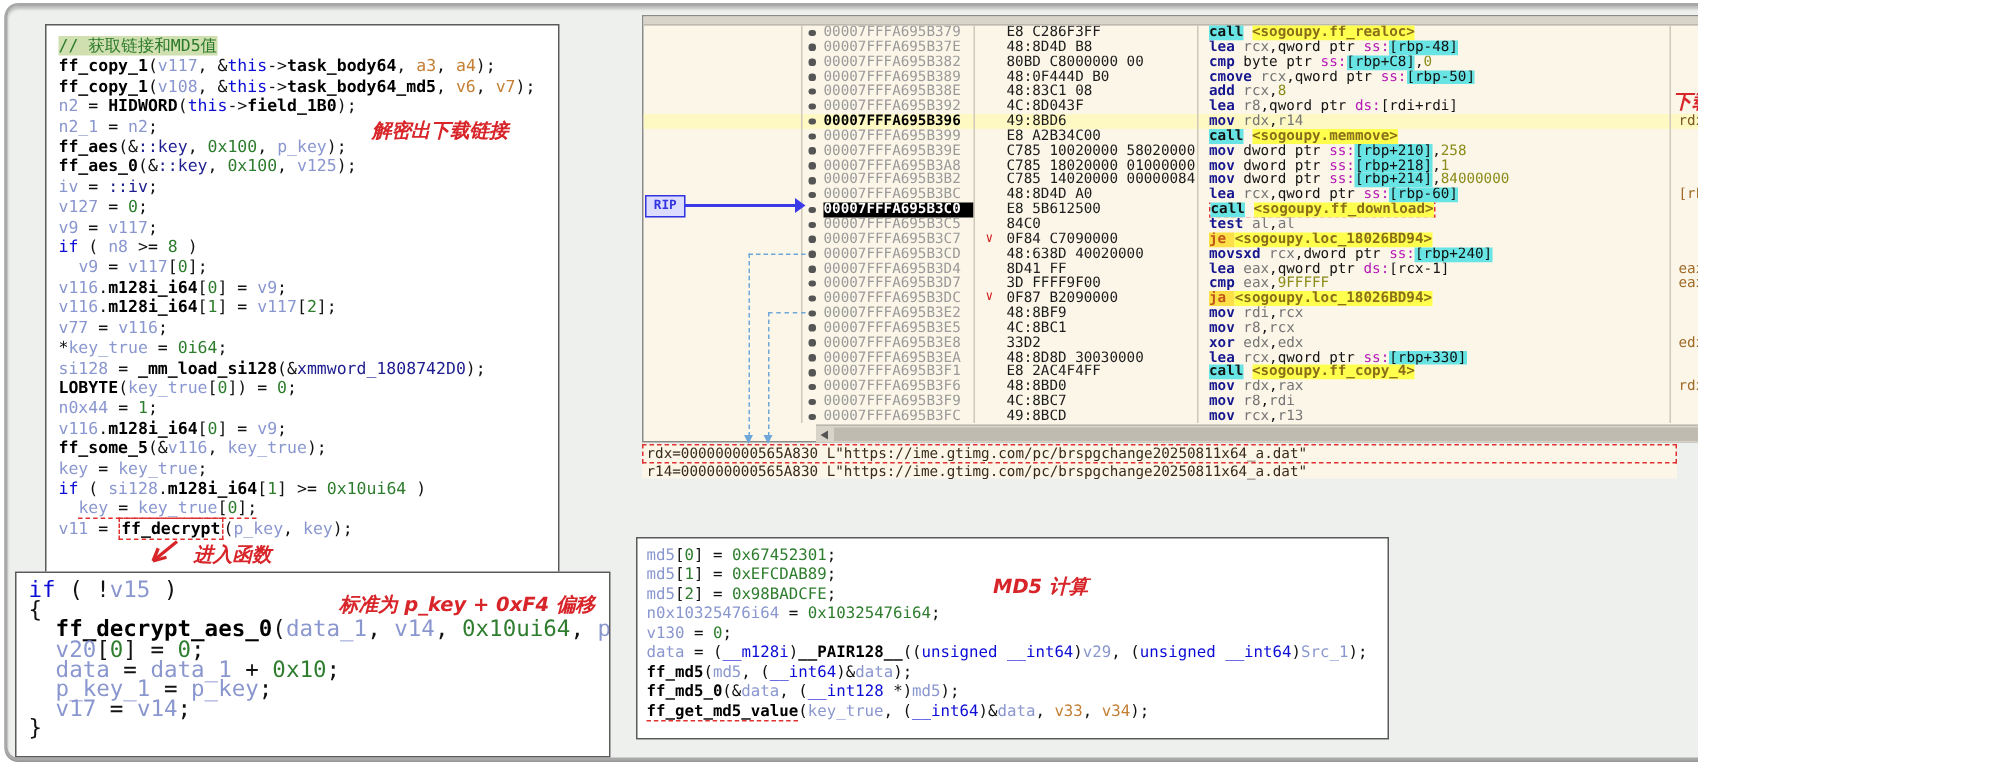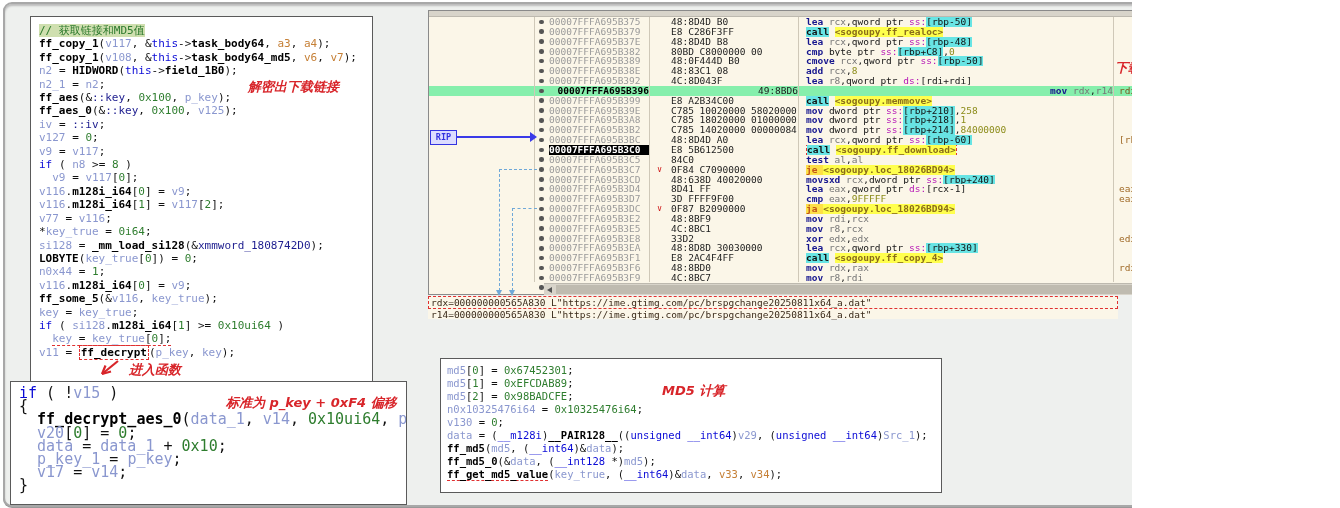--- a/index.html
+++ b/index.html
@@ -4,21 +4,21 @@
 <style>
   html,body{margin:0;padding:0;background:#fff;}
   #stage{position:relative;width:1132px;height:508px;font-family:"DejaVu Sans",sans-serif;overflow:hidden;}
   #frame{position:absolute;left:3px;top:2px;width:1332px;height:501px;background:#eef0ee;border:2px solid #a8a8a8;border-radius:9px;box-shadow:0 2px 2px #bbb inset, 0 1px 0 #999;}
   .codebox{position:absolute;background:#fff;border:1px solid #5a5a5a;overflow:hidden;}
   .codebox .cline{white-space:pre;font-family:"DejaVu Sans Mono",monospace;color:#111;}
   #box-top{left:30px;top:16px;width:329px;height:362px;padding:7px 4px 0 8px;}
   #box-top .cline{font-size:11px;line-height:13.4px;}
   #box-bottom{left:10px;top:381px;width:383px;height:117px;padding:5px 4px 0 8px;}
   #box-bottom .cline{font-size:15px;line-height:13.2px;}
-  #box-md5{left:440px;top:358px;width:490px;height:128px;padding:5px 4px 0 6px;}
+  #box-md5{left:424px;top:358px;width:490px;height:128px;padding:5px 4px 0 6px;}
   #box-md5 .cline{font-size:10.5px;line-height:13px;}
 
   
   .kw{color:#0b0bd6;}
   .fn{color:#000;font-weight:bold;}
   .memb{color:#000;font-weight:bold;}
   .var{color:#8a97cf;}
   .arg{color:#c57f35;}
   .nm{color:#2e7d2e;}
   .glob{color:#1d1d8f;}
@@ -28,21 +28,21 @@
   .redbox{border:1px dashed #e03030;padding:0 1px;}
 
   
   .note{position:absolute;color:#d8252a;font-weight:bold;font-size:13px;white-space:nowrap;font-style:italic;}
 
   
   #dpanel{position:absolute;left:428px;top:10px;width:904px;height:285px;background:#fbf6e8;border:1px solid #8a8a8a;box-sizing:border-box;}
   #dtopstrip{position:absolute;left:0;top:0;width:100%;height:5px;background:#d8d4ca;border-bottom:1px solid #bdb9af;}
   #drows{position:absolute;left:0;top:6px;width:894px;height:276px;overflow:hidden;}
   .drow{position:relative;display:flex;height:9.85px;font-family:"DejaVu Sans Mono",monospace;font-size:9.5px;line-height:9.9px;white-space:pre;}
-  .drow.sel{background:#86efac;text-align:right;}
+  .drow.sel{background:#fef9c3;}
   .dgut{width:108px;flex:none;}
   .ddotc{width:12px;flex:none;position:relative;}
   .ddot{position:absolute;left:2px;top:2.6px;width:4.5px;height:4.5px;border-radius:50%;background:#555;}
   .daddr{width:100px;flex:none;color:#9a9a9a;overflow:hidden;}
   .sel .daddr{color:#000;font-weight:bold;}
   .rip .daddr{background:#000;color:#fff;font-weight:bold;}
   .dbytes{width:149px;flex:none;padding-left:22px;box-sizing:border-box;color:#1c1c1c;overflow:hidden;position:relative;}
   .dmark{position:absolute;left:8px;top:0;color:#d02020;font-size:8.5px;}
   .dins{width:315px;flex:none;padding-left:8px;box-sizing:border-box;overflow:hidden;}
   .dcomm{flex:1;padding-left:6px;color:#a06a28;overflow:hidden;}
@@ -150,21 +150,20 @@
       <div class="cline"><span class="var">data</span><span class="pp"> </span><span class="pp">=</span><span class="pp"> </span><span class="pp">(</span><span class="kw">__m128i</span><span class="pp">)</span><span class="fn">__PAIR128__</span><span class="pp">(</span><span class="pp">(</span><span class="kw">unsigned</span><span class="pp"> </span><span class="kw">__int64</span><span class="pp">)</span><span class="var">v29</span><span class="pp">,</span><span class="pp"> </span><span class="pp">(</span><span class="kw">unsigned</span><span class="pp"> </span><span class="kw">__int64</span><span class="pp">)</span><span class="var">Src_1</span><span class="pp">)</span><span class="pp">;</span></div>
       <div class="cline"><span class="fn">ff_md5</span><span class="pp">(</span><span class="var">md5</span><span class="pp">,</span><span class="pp"> </span><span class="pp">(</span><span class="kw">__int64</span><span class="pp">)</span><span class="pp">&amp;</span><span class="var">data</span><span class="pp">)</span><span class="pp">;</span></div>
       <div class="cline"><span class="fn">ff_md5_0</span><span class="pp">(</span><span class="pp">&amp;</span><span class="var">data</span><span class="pp">,</span><span class="pp"> </span><span class="pp">(</span><span class="kw">__int128</span><span class="pp"> </span><span class="pp">*</span><span class="pp">)</span><span class="var">md5</span><span class="pp">)</span><span class="pp">;</span></div>
       <div class="cline"><span class="fn redline">ff_get_md5_value</span><span class="pp">(</span><span class="var">key_true</span><span class="pp">,</span><span class="pp"> </span><span class="pp">(</span><span class="kw">__int64</span><span class="pp">)</span><span class="pp">&amp;</span><span class="var">data</span><span class="pp">,</span><span class="pp"> </span><span class="arg">v33</span><span class="pp">,</span><span class="pp"> </span><span class="arg">v34</span><span class="pp">)</span><span class="pp">;</span></div>
     </div>
   <div class="note" style="left:662px;top:382px;">MD5 计算</div>
 
   <div id="dpanel">
     <div id="dtopstrip"></div>
     <div id="drows">
-        <div class="drow"><div class="dgut"></div><div class="ddotc"><div class="ddot"></div></div><div class="daddr">00007FFFA695B375</div><div class="dbytes">48:8D4D B0</div><div class="dins"><span class="mn">lea </span><span class="reg">rcx</span><span class="pl">,qword ptr </span><span class="seg">ss:</span><span class="mem">[rbp-50]</span></div><div class="dcomm"></div></div>
         <div class="drow"><div class="dgut"></div><div class="ddotc"><div class="ddot"></div></div><div class="daddr">00007FFFA695B379</div><div class="dbytes">E8 C286F3FF</div><div class="dins"><span class="call">call</span><span class="pl"> </span><span class="tgt">&lt;sogoupy.ff_realoc&gt;</span></div><div class="dcomm"></div></div>
         <div class="drow"><div class="dgut"></div><div class="ddotc"><div class="ddot"></div></div><div class="daddr">00007FFFA695B37E</div><div class="dbytes">48:8D4D B8</div><div class="dins"><span class="mn">lea </span><span class="reg">rcx</span><span class="pl">,qword ptr </span><span class="seg">ss:</span><span class="mem">[rbp-48]</span></div><div class="dcomm"></div></div>
         <div class="drow"><div class="dgut"></div><div class="ddotc"><div class="ddot"></div></div><div class="daddr">00007FFFA695B382</div><div class="dbytes">80BD C8000000 00</div><div class="dins"><span class="mn">cmp </span><span class="pl">byte ptr </span><span class="seg">ss:</span><span class="mem">[rbp+C8]</span><span class="pl">,</span><span class="num">0</span></div><div class="dcomm"></div></div>
         <div class="drow"><div class="dgut"></div><div class="ddotc"><div class="ddot"></div></div><div class="daddr">00007FFFA695B389</div><div class="dbytes">48:0F444D B0</div><div class="dins"><span class="mn">cmove </span><span class="reg">rcx</span><span class="pl">,qword ptr </span><span class="seg">ss:</span><span class="mem">[rbp-50]</span></div><div class="dcomm"></div></div>
         <div class="drow"><div class="dgut"></div><div class="ddotc"><div class="ddot"></div></div><div class="daddr">00007FFFA695B38E</div><div class="dbytes">48:83C1 08</div><div class="dins"><span class="mn">add </span><span class="reg">rcx</span><span class="pl">,</span><span class="num">8</span></div><div class="dcomm"></div></div>
         <div class="drow"><div class="dgut"></div><div class="ddotc"><div class="ddot"></div></div><div class="daddr">00007FFFA695B392</div><div class="dbytes">4C:8D043F</div><div class="dins"><span class="mn">lea </span><span class="reg">r8</span><span class="pl">,qword ptr </span><span class="seg">ds:</span><span class="pl">[rdi+rdi]</span></div><div class="dcomm"></div></div>
         <div class="drow sel"><div class="dgut"></div><div class="ddotc"><div class="ddot"></div></div><div class="daddr">00007FFFA695B396</div><div class="dbytes">49:8BD6</div><div class="dins"><span class="mn">mov </span><span class="reg">rdx</span><span class="pl">,</span><span class="reg">r14</span></div><div class="dcomm">rdx:L"https://ime.gtimg.com/pc/brspgchange</div></div>
         <div class="drow"><div class="dgut"></div><div class="ddotc"><div class="ddot"></div></div><div class="daddr">00007FFFA695B399</div><div class="dbytes">E8 A2B34C00</div><div class="dins"><span class="call">call</span><span class="pl"> </span><span class="tgt">&lt;sogoupy.memmove&gt;</span></div><div class="dcomm"></div></div>
         <div class="drow"><div class="dgut"></div><div class="ddotc"><div class="ddot"></div></div><div class="daddr">00007FFFA695B39E</div><div class="dbytes">C785 10020000 58020000</div><div class="dins"><span class="mn">mov </span><span class="pl">dword ptr </span><span class="seg">ss:</span><span class="mem">[rbp+210]</span><span class="pl">,</span><span class="num">258</span></div><div class="dcomm"></div></div>
         <div class="drow"><div class="dgut"></div><div class="ddotc"><div class="ddot"></div></div><div class="daddr">00007FFFA695B3A8</div><div class="dbytes">C785 18020000 01000000</div><div class="dins"><span class="mn">mov </span><span class="pl">dword ptr </span><span class="seg">ss:</span><span class="mem">[rbp+218]</span><span class="pl">,</span><span class="num">1</span></div><div class="dcomm"></div></div>

